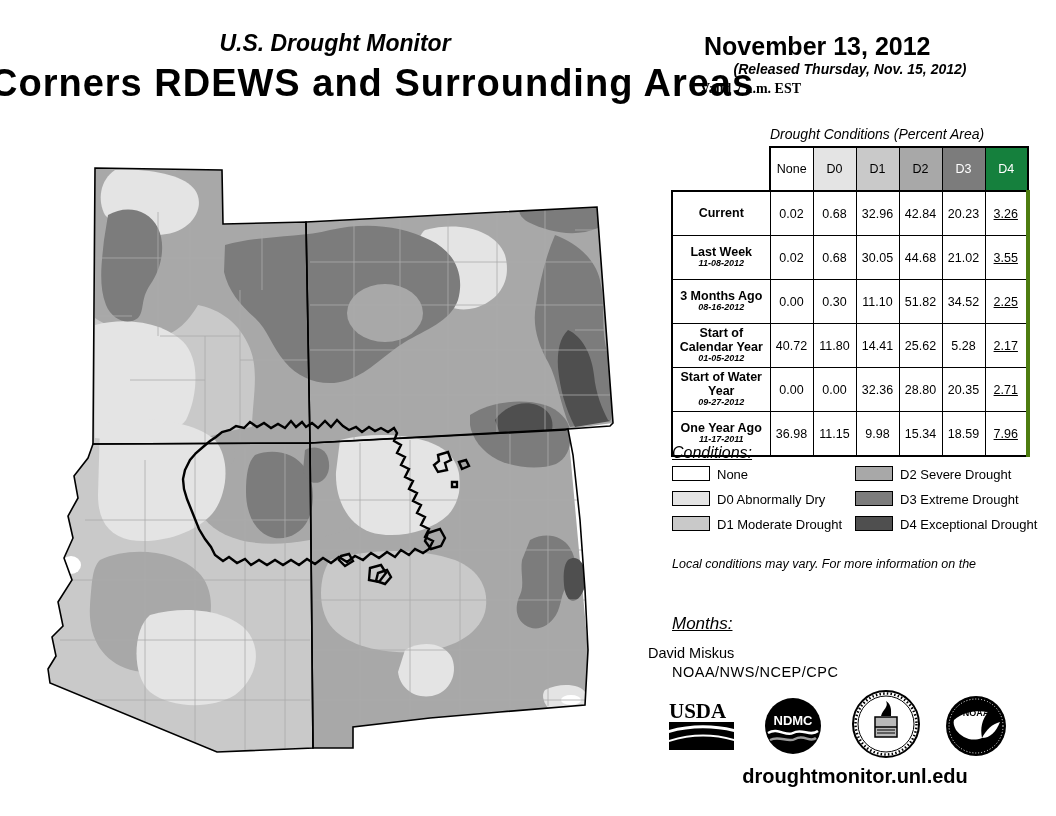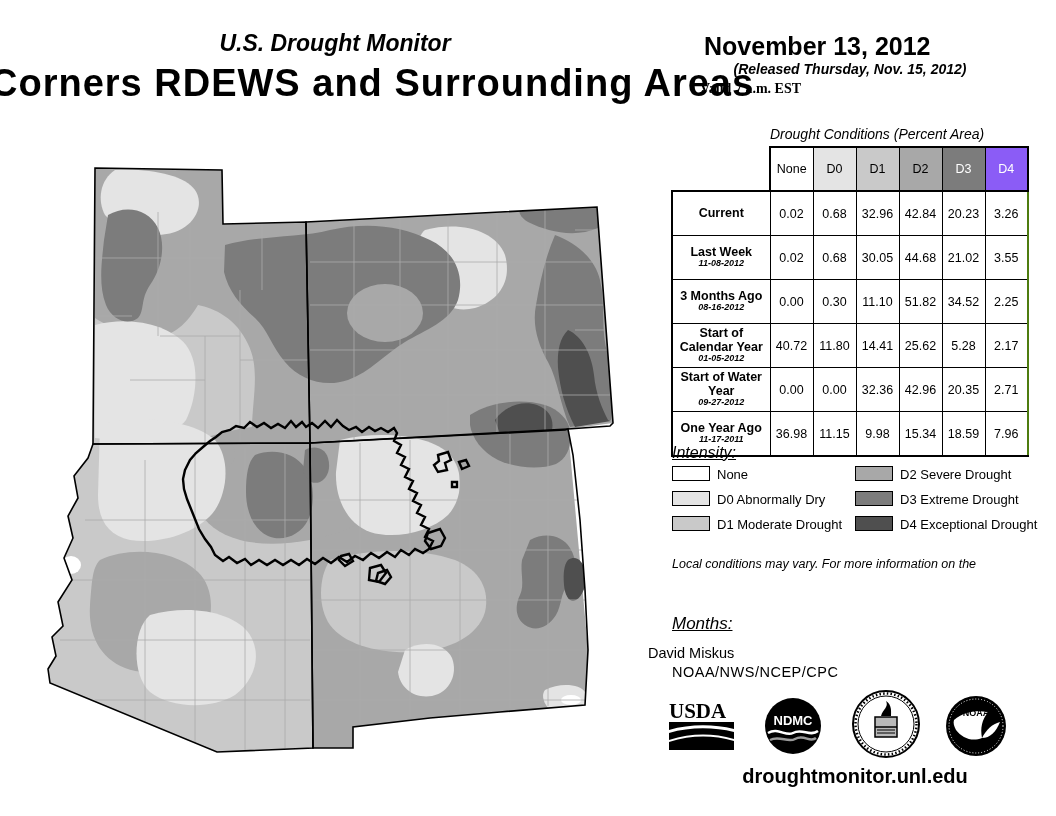--- a/index.html
+++ b/index.html
@@ -21,21 +21,21 @@
 
   table.dm{position:absolute;left:671px;top:146px;border-collapse:collapse;table-layout:fixed;}
   table.dm td,table.dm th{border:1px solid #000;padding:0;text-align:center;vertical-align:middle;
                           font-size:12.5px;background:#fff;}
   table.dm .corner{border:none;background:transparent;}
   table.dm th{height:24px;font-weight:normal;border-top:2px solid #000;}
   table.dm th.first{border-left:2px solid #000;}
   table.dm th.last{border-right:2px solid #000;}
   table.dm td{height:43px;}
   table.dm td.lbl{font-weight:bold;line-height:1.1;border-left:2px solid #000;}
-  table.dm td.lastcol{border-right:2px solid #4d7c0f;}
+  table.dm td.lastcol{border-right:4px solid #4d7c0f;text-decoration:underline;}
   table.dm tr.lastrow td{border-bottom:2px solid #000;}
   table.dm tr.firstrow td{border-top:2px solid #000;}
   .lbl .sub{display:block;font-size:9px;font-style:italic;font-weight:bold;}
   .wtext{color:#fff;}
 
   .intensity{left:672px;top:444px;font-size:16px;font-style:italic;text-decoration:underline;}
   .sw{position:absolute;width:38px;height:15px;border:1px solid #000;box-sizing:border-box;}
   .sw-lbl{position:absolute;font-size:13px;white-space:nowrap;}
 
   .disclaimer{left:672px;top:556px;width:370px;font-size:12.5px;font-style:italic;line-height:16px;}
@@ -180,21 +180,21 @@
         <col style="width:43px">
       </colgroup>
     <tbody>
         <tr>
       <td class="corner"></td>
       <th class="first" style="background-color: rgb(255, 255, 255);">None</th>
       <th style="background-color: rgb(228, 228, 228);">D0</th>
       <th style="background-color: rgb(201, 201, 201);">D1</th>
       <th style="background-color: rgb(168, 168, 168);">D2</th>
       <th class="wtext" style="background-color: rgb(124, 124, 124);">D3</th>
-      <th class="wtext last" style="background-color: #8b5cf6;">D4</th>
+      <th class="wtext last" style="background-color: #15803d;">D4</th>
     </tr>
     <tr class="firstrow">
       <td class="lbl"><span>Current</span><span class="sub"></span></td>
       <td>0.02</td>
       <td>0.68</td>
       <td>32.96</td>
       <td>42.84</td>
       <td>20.23</td>
       <td class="lastcol">3.26</td>
     </tr>
@@ -223,37 +223,37 @@
       <td>14.41</td>
       <td>25.62</td>
       <td>5.28</td>
       <td class="lastcol">2.17</td>
     </tr>
     <tr>
       <td class="lbl"><span>Start of Water Year</span><span class="sub">09-27-2012</span></td>
       <td>0.00</td>
       <td>0.00</td>
       <td>32.36</td>
-      <td>42.96</td>
+      <td>28.80</td>
       <td>20.35</td>
       <td class="lastcol">2.71</td>
     </tr>
     <tr class="lastrow">
       <td class="lbl"><span>One Year Ago</span><span class="sub">11-17-2011</span></td>
       <td>36.98</td>
       <td>11.15</td>
       <td>9.98</td>
       <td>15.34</td>
       <td>18.59</td>
       <td class="lastcol">7.96</td>
     </tr>
   </tbody>
     </table>
 
-  <div class="abs intensity">Intensity:</div>
+  <div class="abs intensity">Conditions:</div>
   <div class="abs sw" style="left: 672px; top: 466px; background-color: rgb(255, 255, 255);"></div>
   <div class="abs sw-lbl" style="left:717px;top:467px">None</div>
   <div class="abs sw" style="left: 672px; top: 491px; background-color: rgb(228, 228, 228);"></div>
   <div class="abs sw-lbl" style="left:717px;top:492px">D0 Abnormally Dry</div>
   <div class="abs sw" style="left: 672px; top: 516px; background-color: rgb(201, 201, 201);"></div>
   <div class="abs sw-lbl" style="left:717px;top:517px">D1 Moderate Drought</div>
   <div class="abs sw" style="left: 855px; top: 466px; background-color: rgb(168, 168, 168);"></div>
   <div class="abs sw-lbl" style="left:900px;top:467px">D2 Severe Drought</div>
   <div class="abs sw" style="left: 855px; top: 491px; background-color: rgb(124, 124, 124);"></div>
   <div class="abs sw-lbl" style="left:900px;top:492px">D3 Extreme Drought</div>

